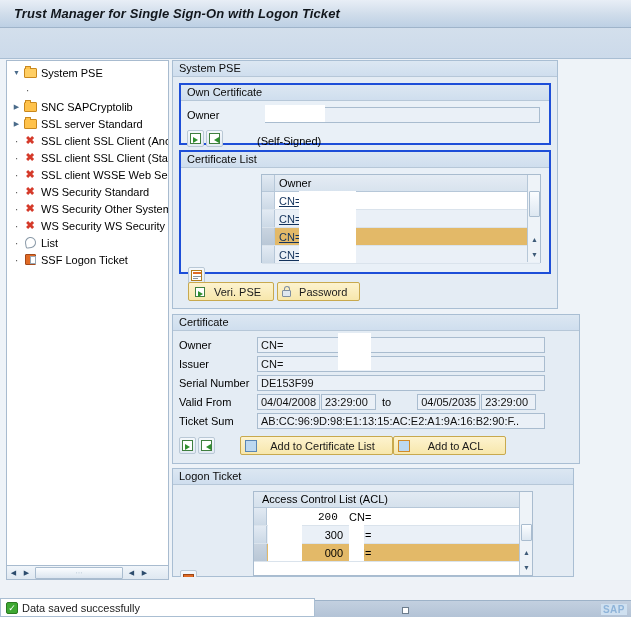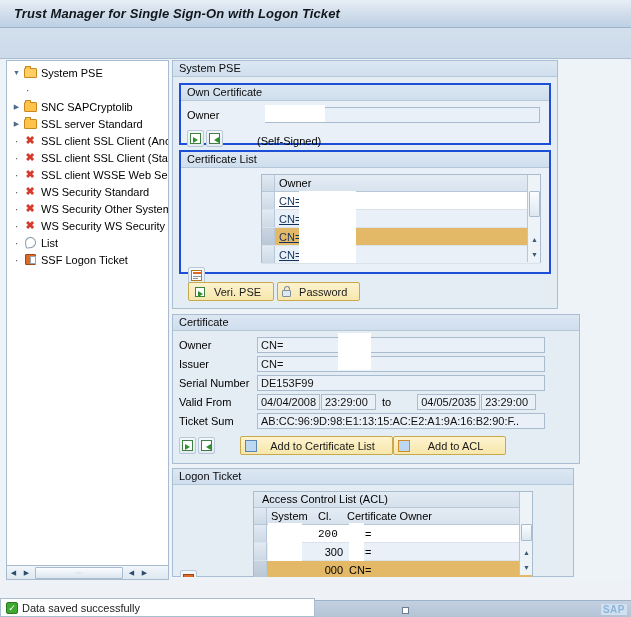--- a/index.html
+++ b/index.html
@@ -460,26 +460,20 @@
 
         <div class="whiteout" style="left:165px;top:2px;width:33px;height:37px;"></div>
       </div>
     </div>
 
     <div class="grp" style="position:absolute;left:0;top:408px;width:402px;height:109px;">
       <div class="grphdr">Logon Ticket</div>
 
       <div class="tbl" style="position:absolute;left:80px;top:22px;width:280px;height:85px;">
         <div class="tcap">Access Control List (ACL)</div>
-        <div class="thead">
-          <span class="selbox"></span>
-          <span class="cellpad" style="width:43px;flex:0 0 43px;">System</span>
-          <span class="cellpad" style="width:25px;flex:0 0 25px;">Cl.</span>
-          <span class="cellpad" style="flex:1;">Certificate Owner</span>
-        </div>
 
         <div class="tr">
           <span class="selbox"></span>
           <span class="cellpad" style="width:43px;flex:0 0 43px;"></span>
           <span class="cellpad" style="width:25px;flex:0 0 25px;text-align:left;padding-right:2px;font-family:Liberation Mono, monospace;">200</span>
           <span class="cellpad" style="flex:1;">CN=</span>
         </div>
         <div class="tr alt">
           <span class="selbox"></span>
           <span class="cellpad" style="width:43px;flex:0 0 43px;"></span>

